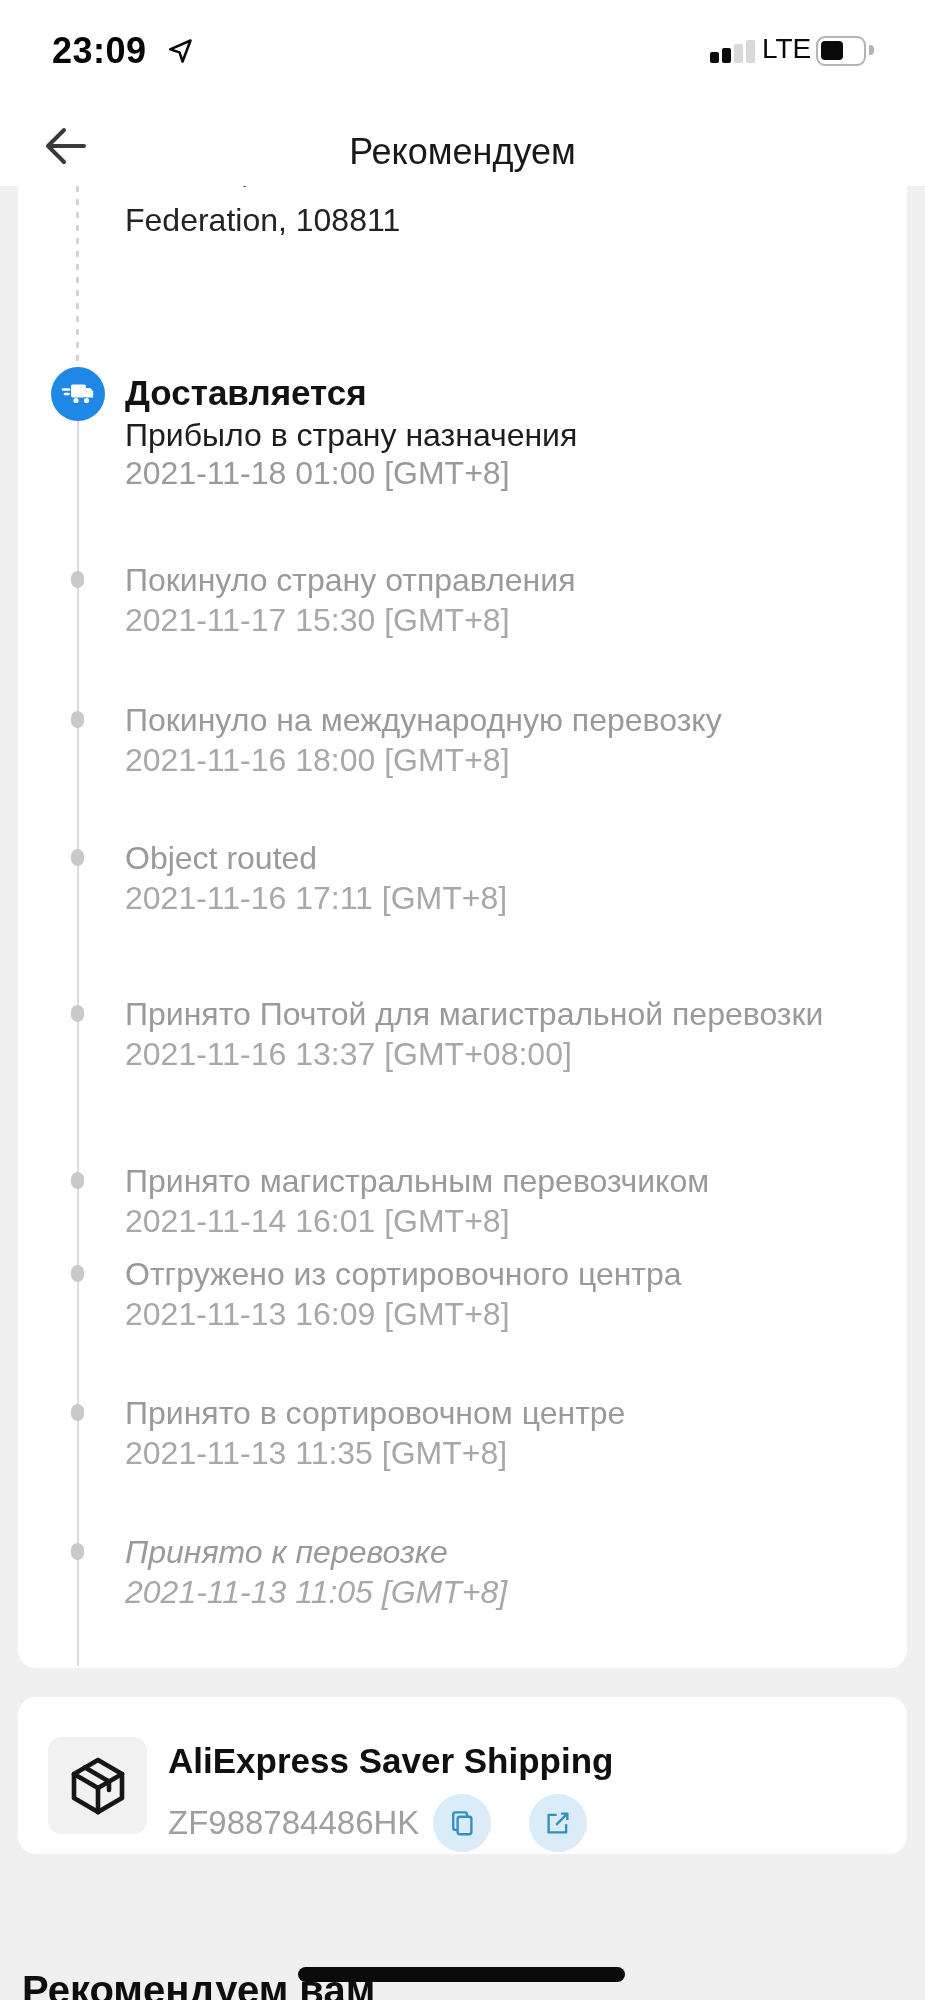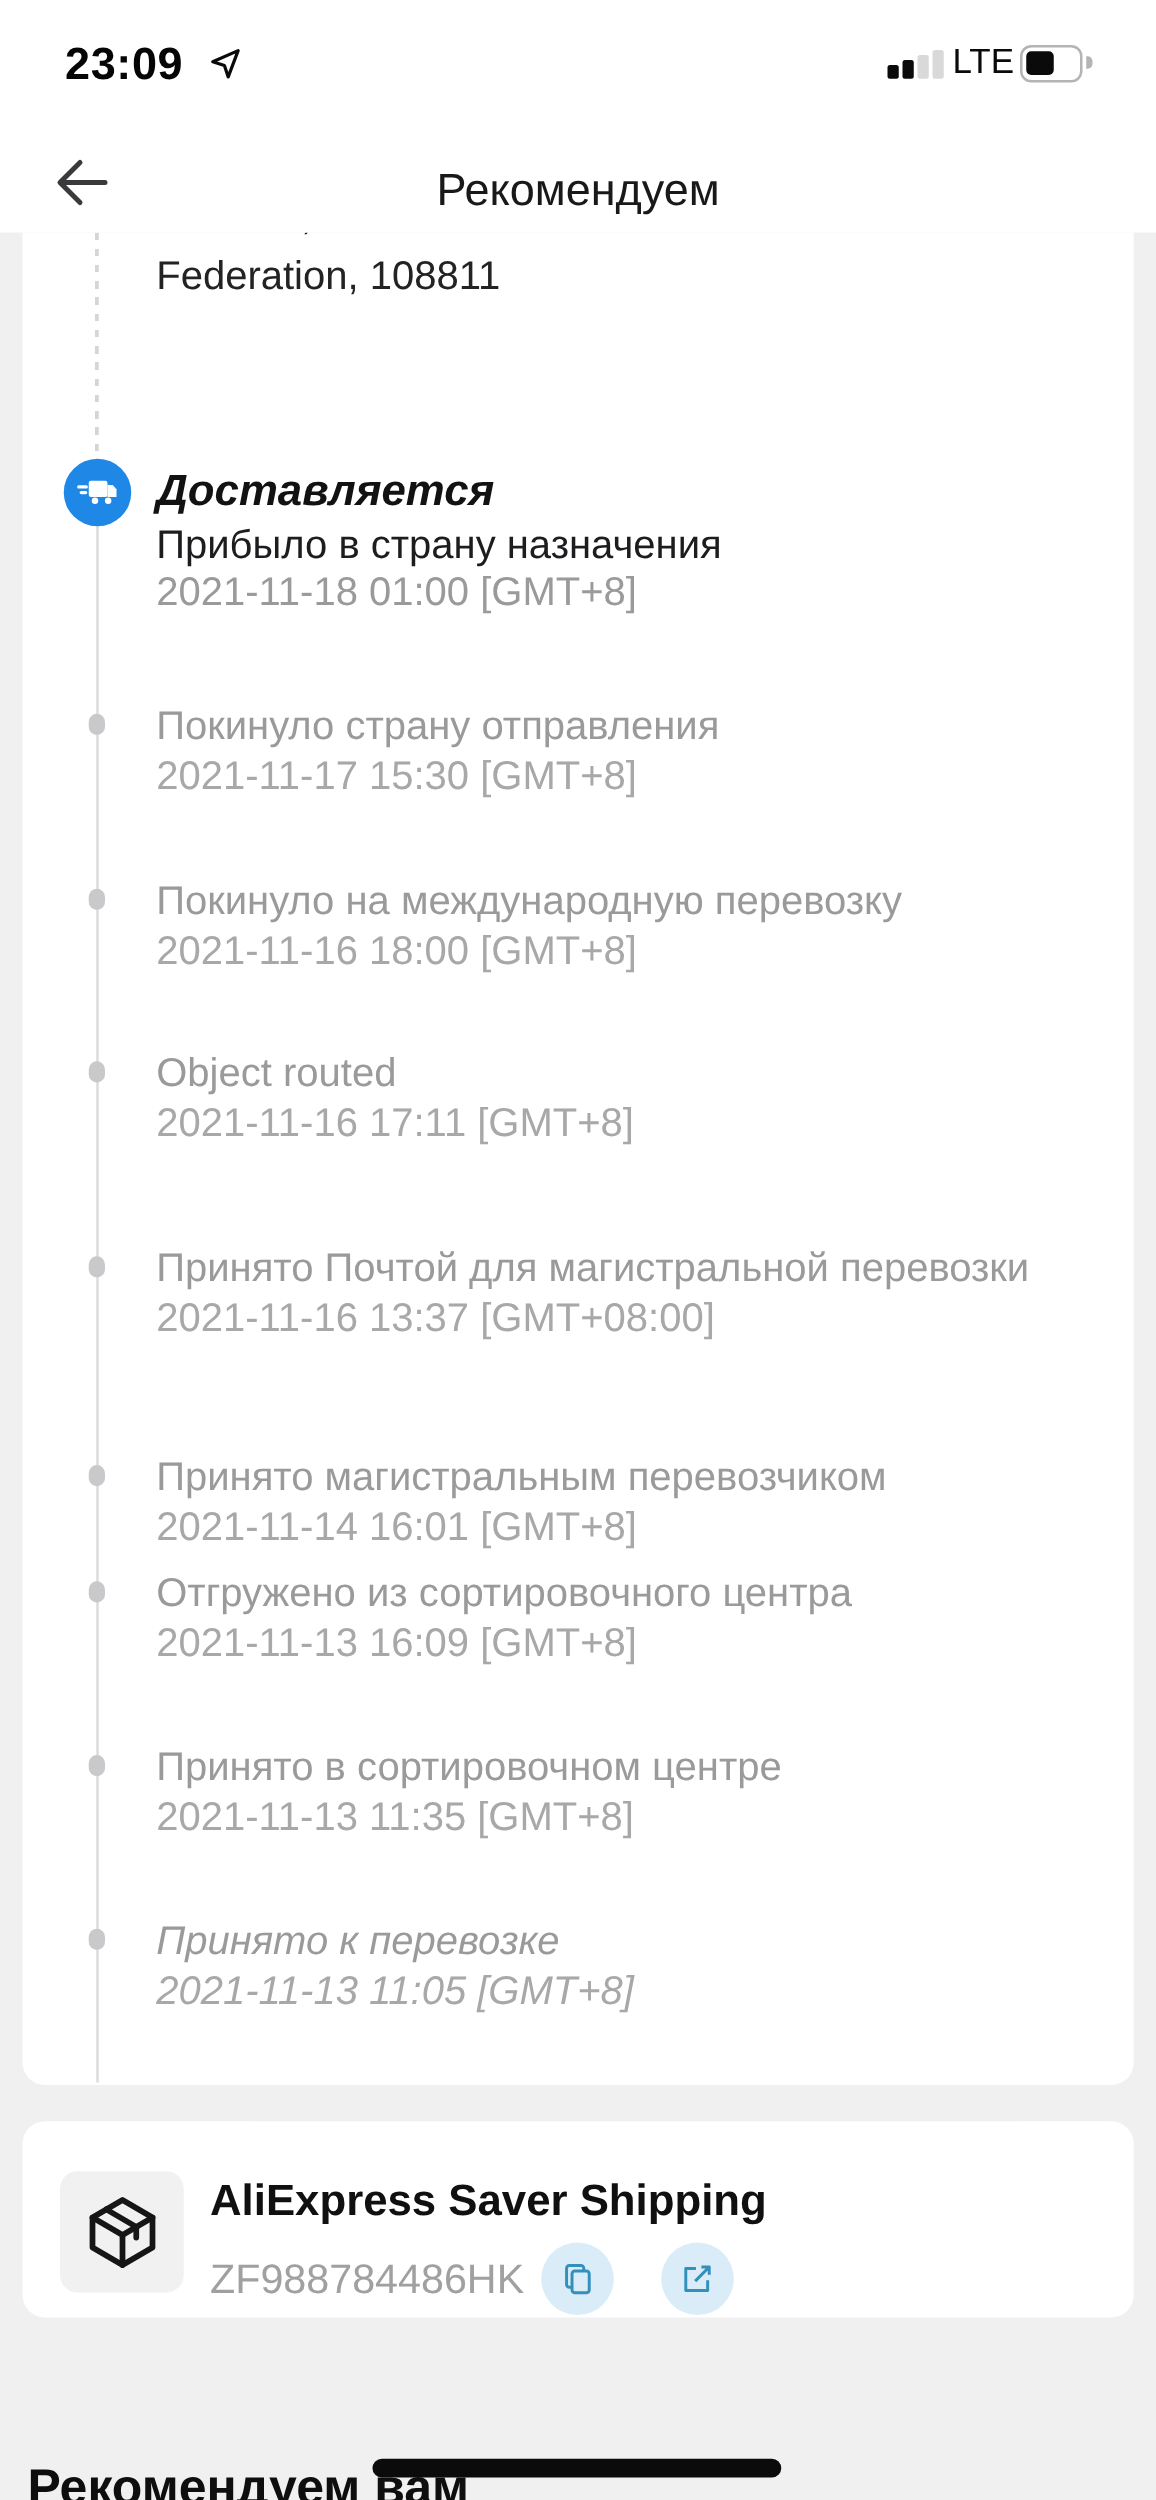--- a/index.html
+++ b/index.html
@@ -24,21 +24,21 @@
   
   .card1{left:18px;top:186px;width:889px;height:1482px;background:#fff;
          border-radius:0 0 18px 18px;overflow:hidden;}
   .clipline{left:107px;top:-34px;font-size:32px;line-height:40px;color:#222;}
   .addr-tail{left:107px;top:14px;font-size:32px;line-height:40px;color:#232323;}
   .dashline{left:58px;top:0;width:3px;height:181px;
     background:repeating-linear-gradient(to bottom,#d5d5d8 0 6px,transparent 6px 13px);}
   .solidline{left:59px;top:234px;width:2px;height:1246px;background:#dcdcdd;}
   .statusdot{left:33px;top:181px;width:54px;height:54px;border-radius:50%;
     background:#1f87e6;display:flex;align-items:center;justify-content:center;}
-  .st-title{left:107px;top:184px;font-size:35px;line-height:46px;font-weight:bold;color:#121212;font-style:italic;}
+  .st-title{left:107px;top:184px;font-size:35px;line-height:46px;font-weight:bold;color:#121212;}
   .st-desc{left:107px;top:229px;font-size:32px;line-height:40px;color:#1d1d1f;}
   .st-date{left:107px;top:267px;font-size:32px;line-height:40px;color:#9a9a9a;}
   .ev{left:0;width:889px;height:80px;padding-left:42px;}
   .ev .dot{position:absolute;left:53px;top:11px;width:13px;height:17px;border-radius:7px;background:#c9c9cc;}
   .ev .t{position:absolute;left:107px;top:0;font-size:32px;line-height:40px;color:#9a9a9a;}
   .ev .d{position:absolute;left:107px;top:40px;font-size:32px;line-height:40px;color:#a8a8a8;}
 
   
   .card2{left:18px;top:1697px;width:889px;height:157px;background:#fff;border-radius:18px;}
   .pkgbox{position:absolute;left:30px;top:40px;width:99px;height:97px;border-radius:14px;

